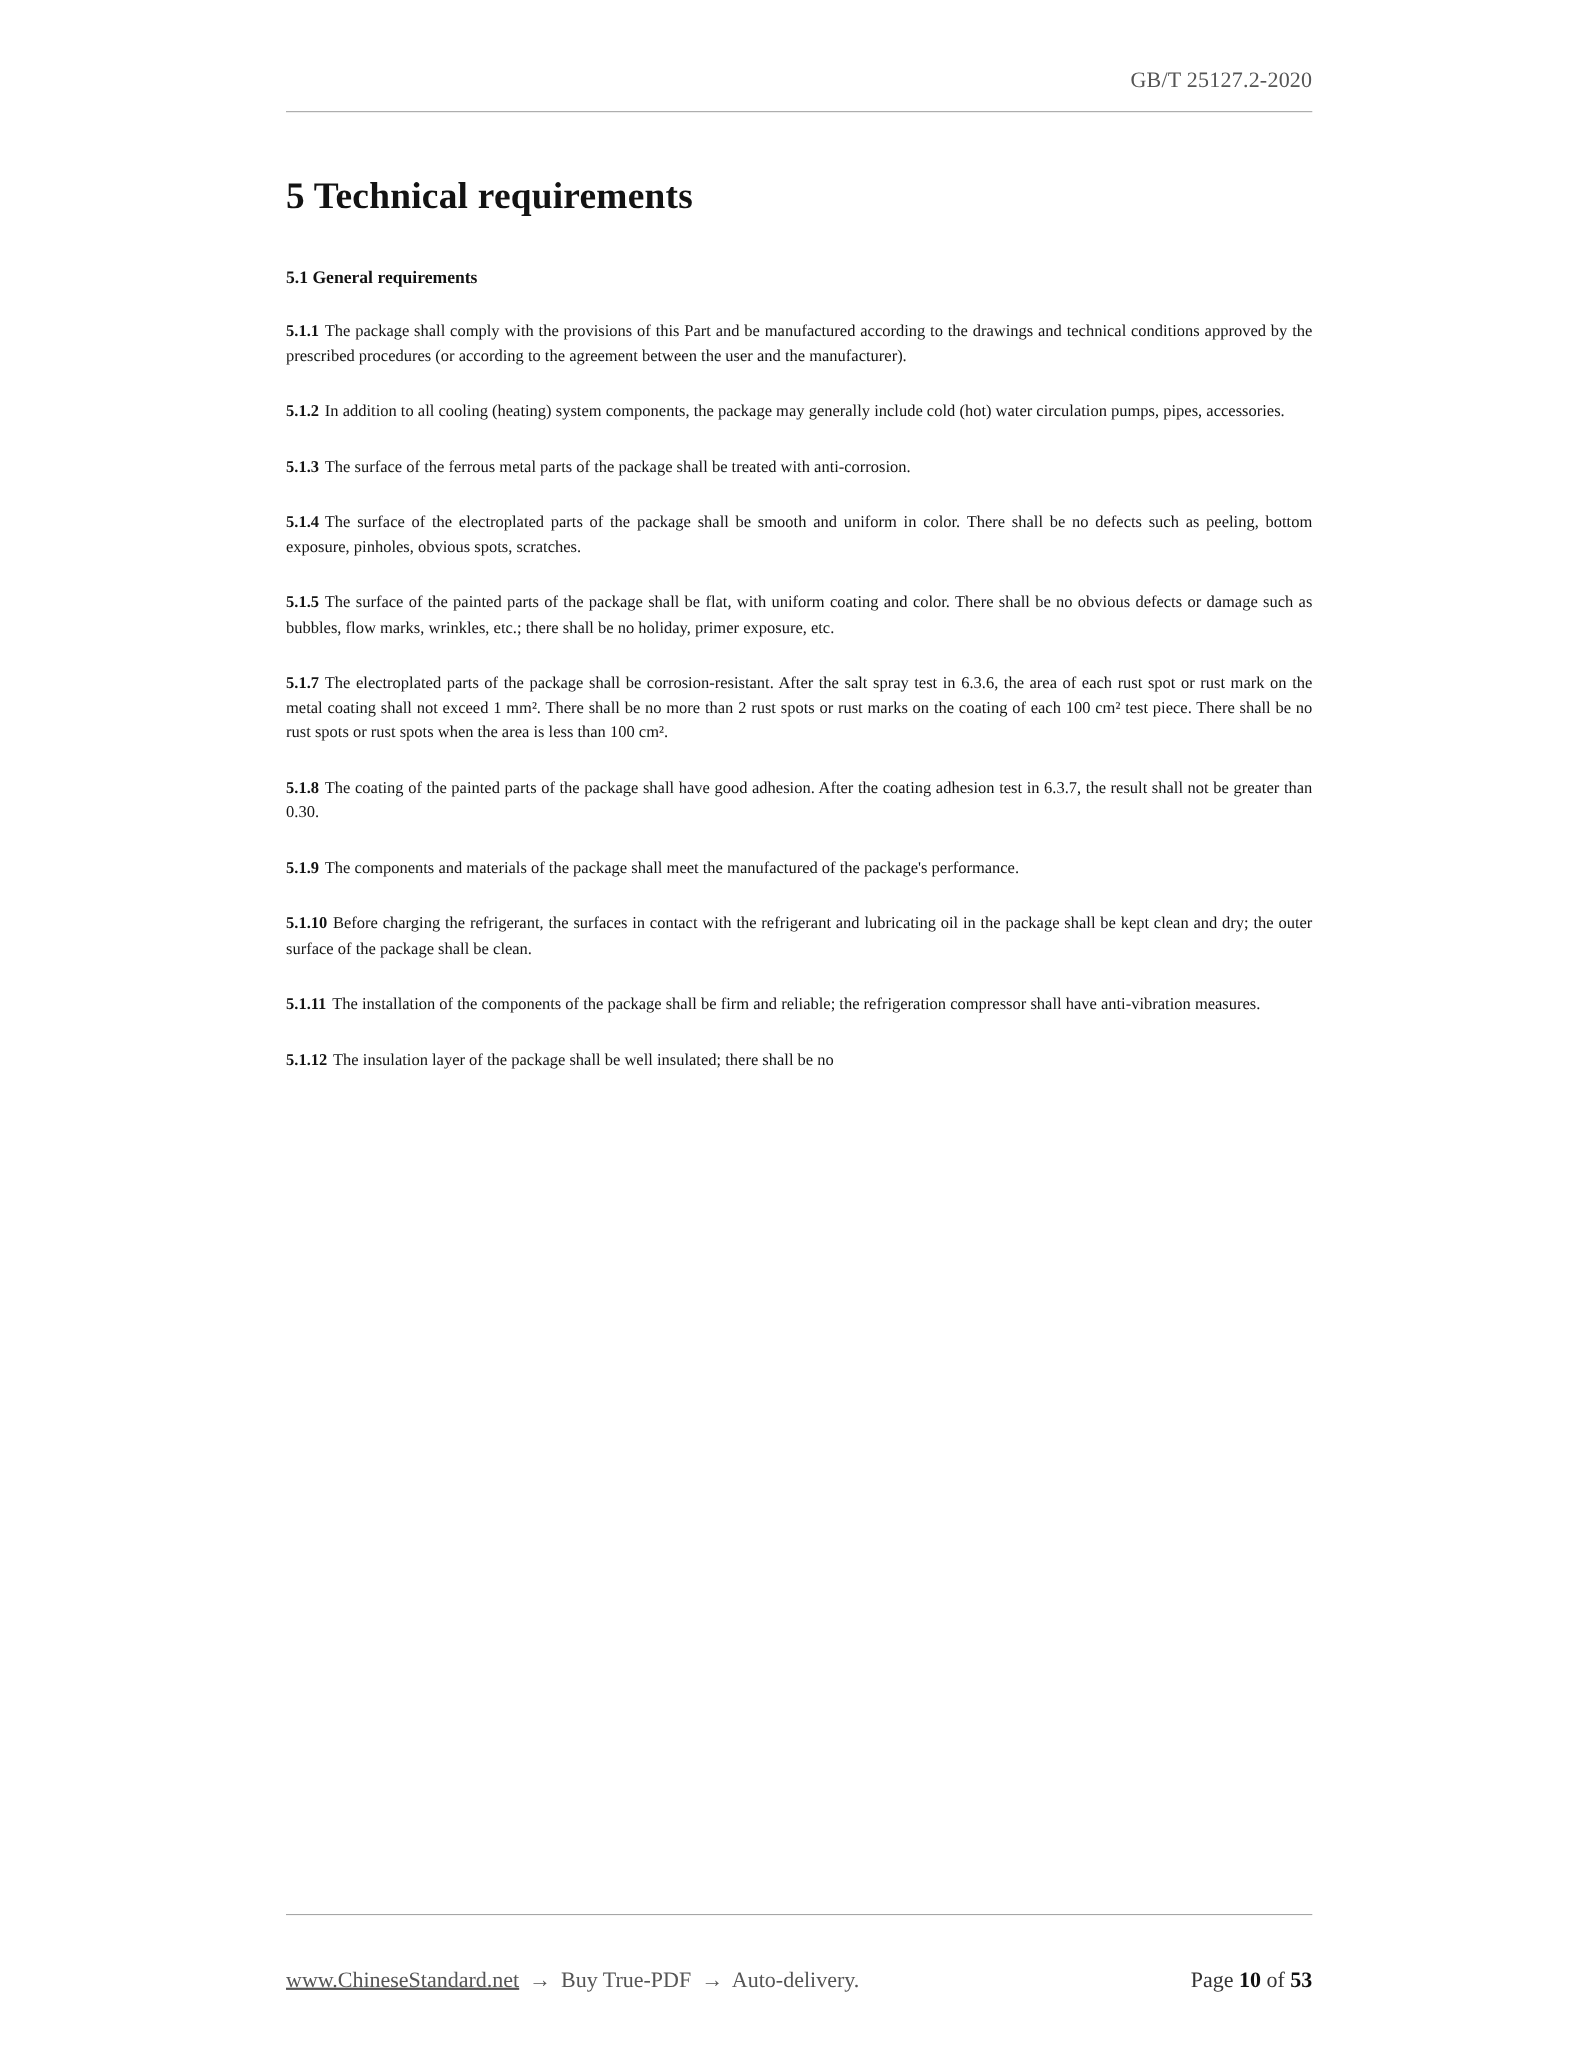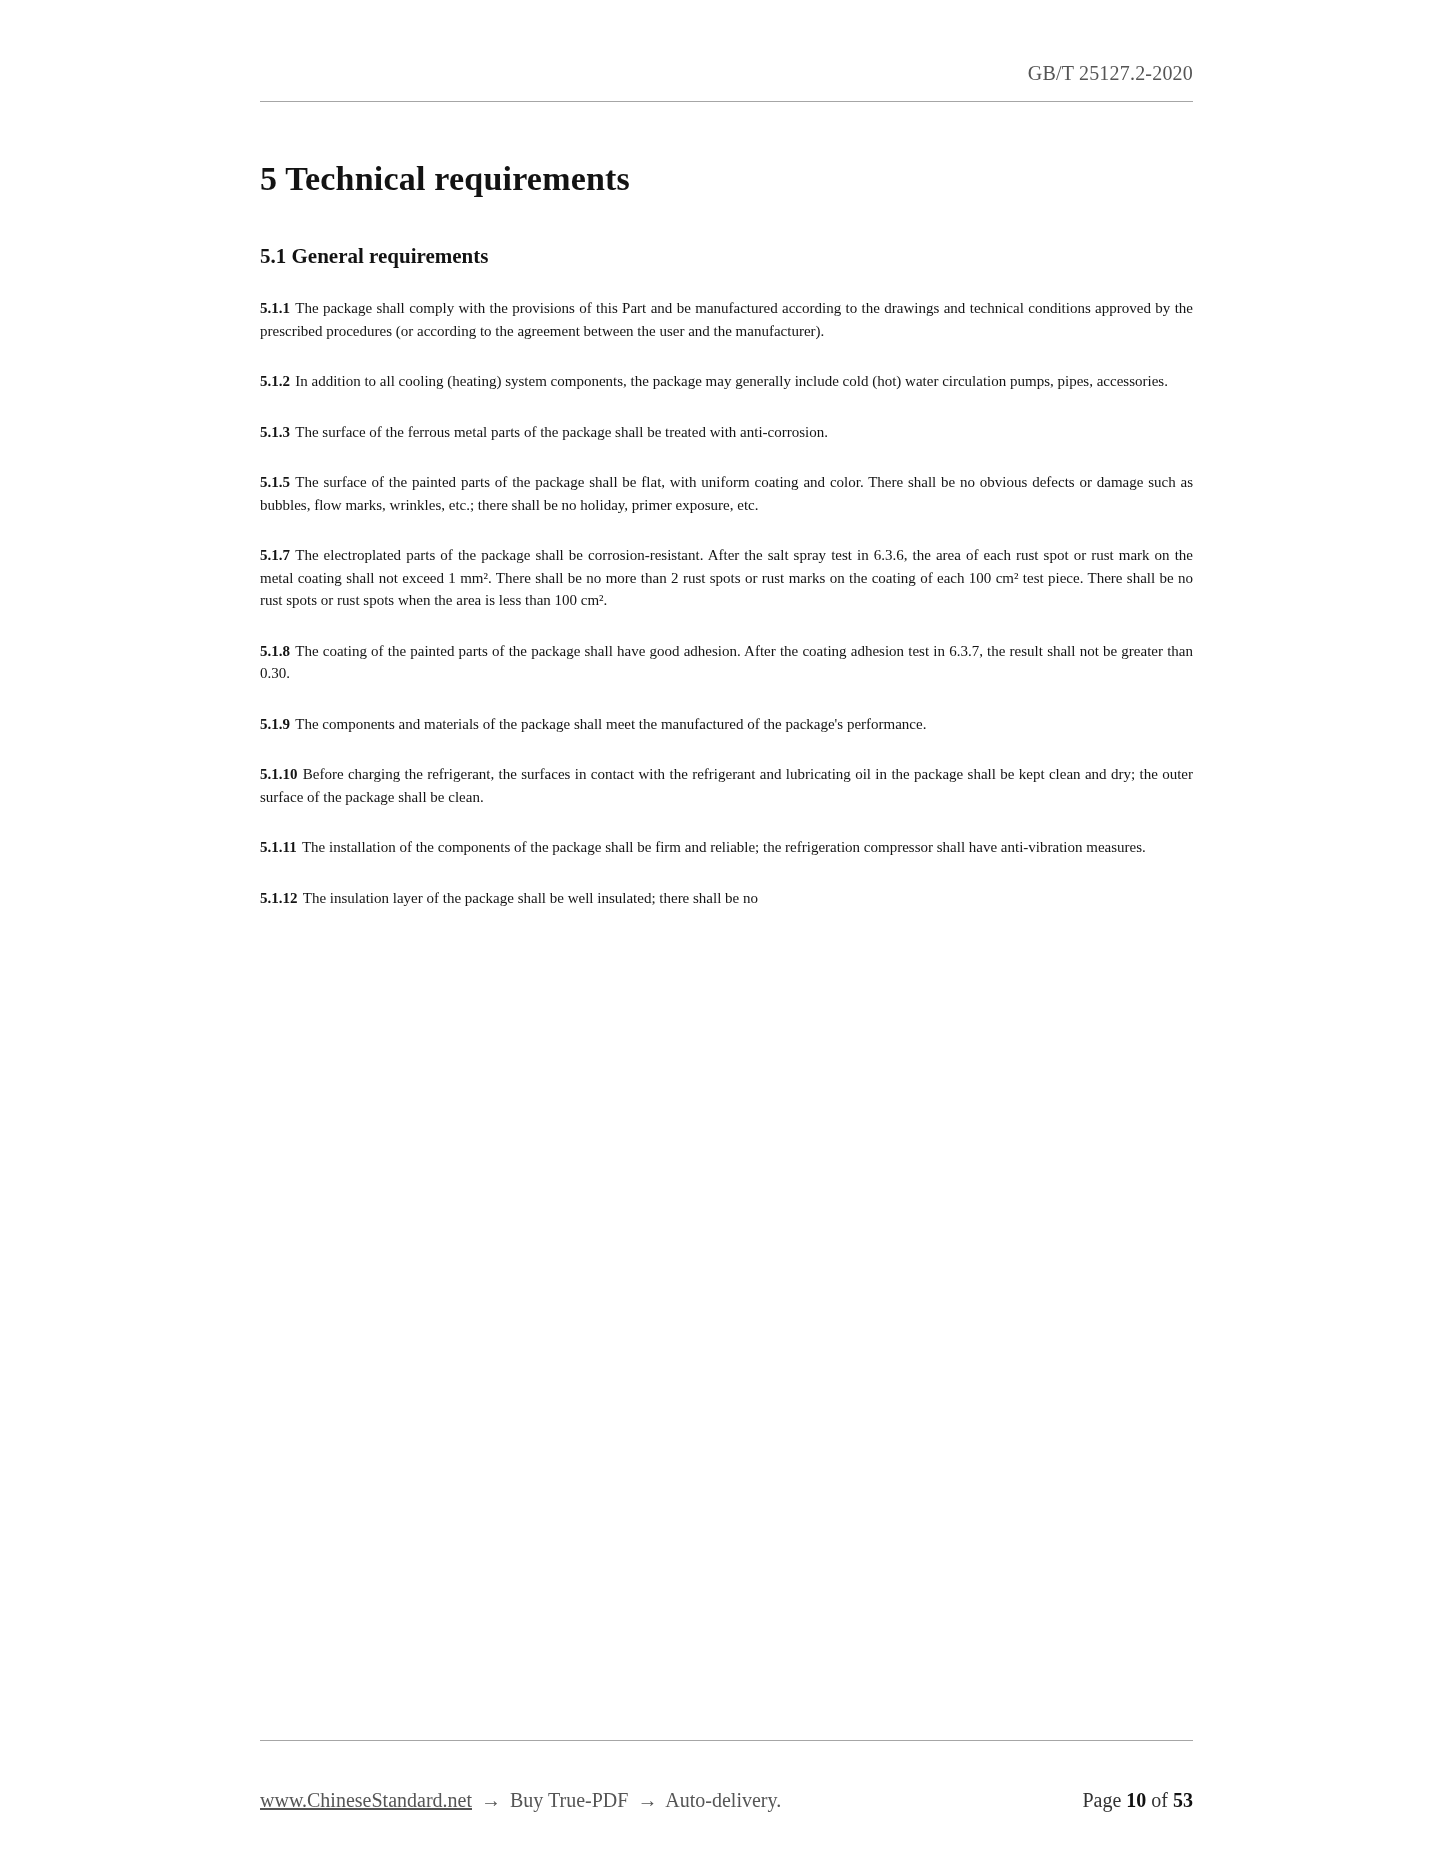--- a/index.html
+++ b/index.html
@@ -28,21 +28,21 @@
     border-top: 1px solid #a6a6a6;
     height: 0;
   }
   .section-title {
     font-size: 34px;
     font-weight: bold;
     margin-top: 58px;
     letter-spacing: 0.2px;
   }
   .subsection-title {
-    font-size: 21px;
+    font-size: 16px;
     font-weight: bold;
     margin-top: 46px;
   }
   .para {
     font-size: 15px;
     line-height: 1.5;
     text-align: justify;
     margin-top: 28px;
     color: #141414;
   }
@@ -89,20 +89,21 @@
   <h1 class="section-title">5 Technical requirements</h1>
 
   <h2 class="subsection-title">5.1 General requirements</h2>
 
   <p class="para"><span class="pnum">5.1.1</span><span>The package shall comply with the provisions of this Part and be manufactured according to the drawings and technical conditions approved by the prescribed procedures (or according to the agreement between the user and the manufacturer).</span></p>
 
   <p class="para"><span class="pnum">5.1.2</span><span>In addition to all cooling (heating) system components, the package may generally include cold (hot) water circulation pumps, pipes, accessories.</span></p>
 
   <p class="para"><span class="pnum">5.1.3</span><span>The surface of the ferrous metal parts of the package shall be treated with anti-corrosion.</span></p>
 
+  <p class="para"><span class="pnum">5.1.4</span><span>The surface of the electroplated parts of the package shall be smooth and uniform in color. There shall be no defects such as peeling, bottom exposure, pinholes, obvious spots, scratches.</span></p>
 
   <p class="para"><span class="pnum">5.1.5</span><span>The surface of the painted parts of the package shall be flat, with uniform coating and color. There shall be no obvious defects or damage such as bubbles, flow marks, wrinkles, etc.; there shall be no holiday, primer exposure, etc.</span></p>
 
 
   <p class="para"><span class="pnum">5.1.7</span><span>The electroplated parts of the package shall be corrosion-resistant. After the salt spray test in 6.3.6, the area of each rust spot or rust mark on the metal coating shall not exceed 1 mm². There shall be no more than 2 rust spots or rust marks on the coating of each 100 cm² test piece. There shall be no rust spots or rust spots when the area is less than 100 cm².</span></p>
 
   <p class="para"><span class="pnum">5.1.8</span><span>The coating of the painted parts of the package shall have good adhesion. After the coating adhesion test in 6.3.7, the result shall not be greater than 0.30.</span></p>
 
   <p class="para"><span class="pnum">5.1.9</span><span>The components and materials of the package shall meet the manufactured of the package's performance.</span></p>
 

